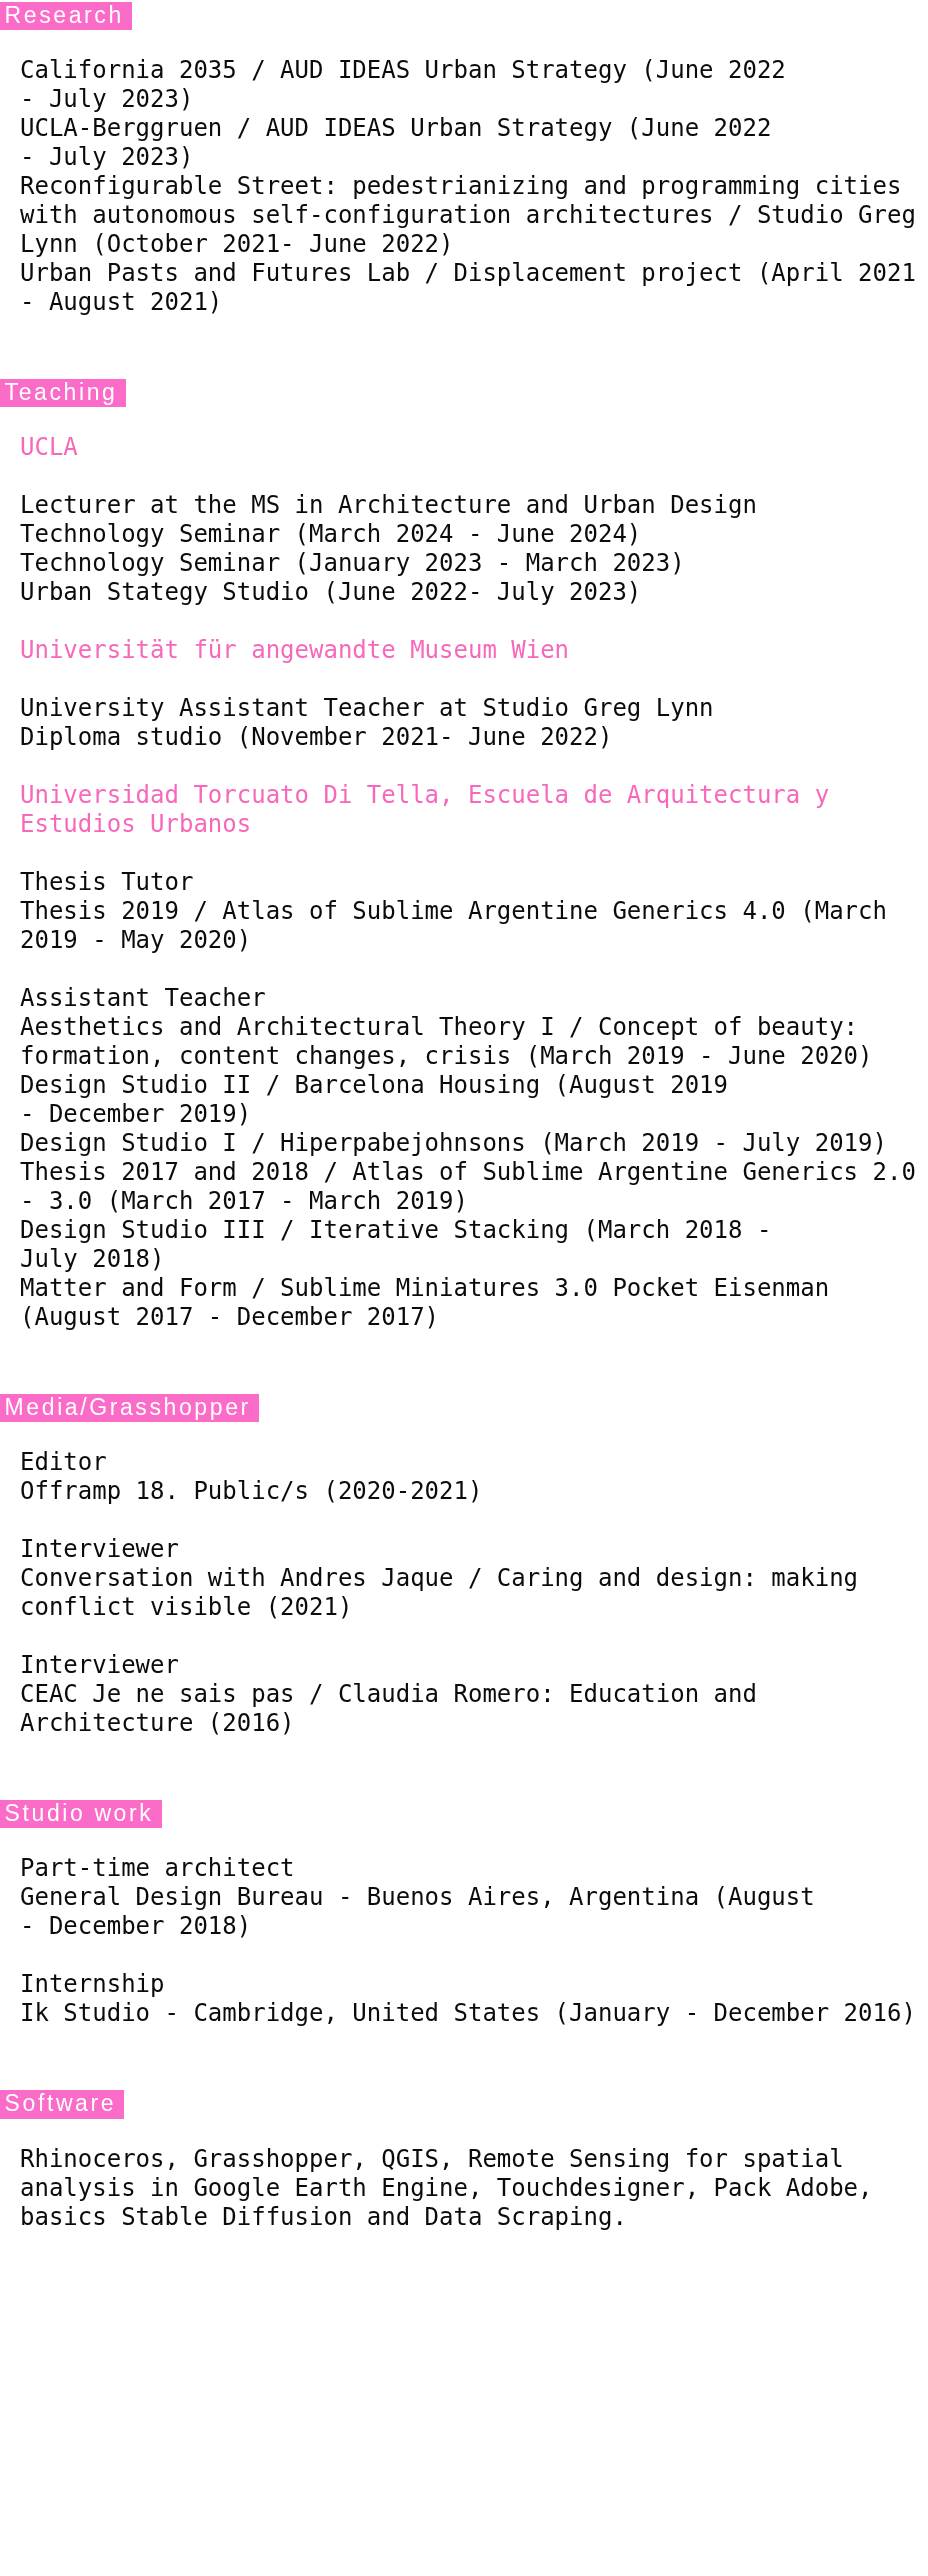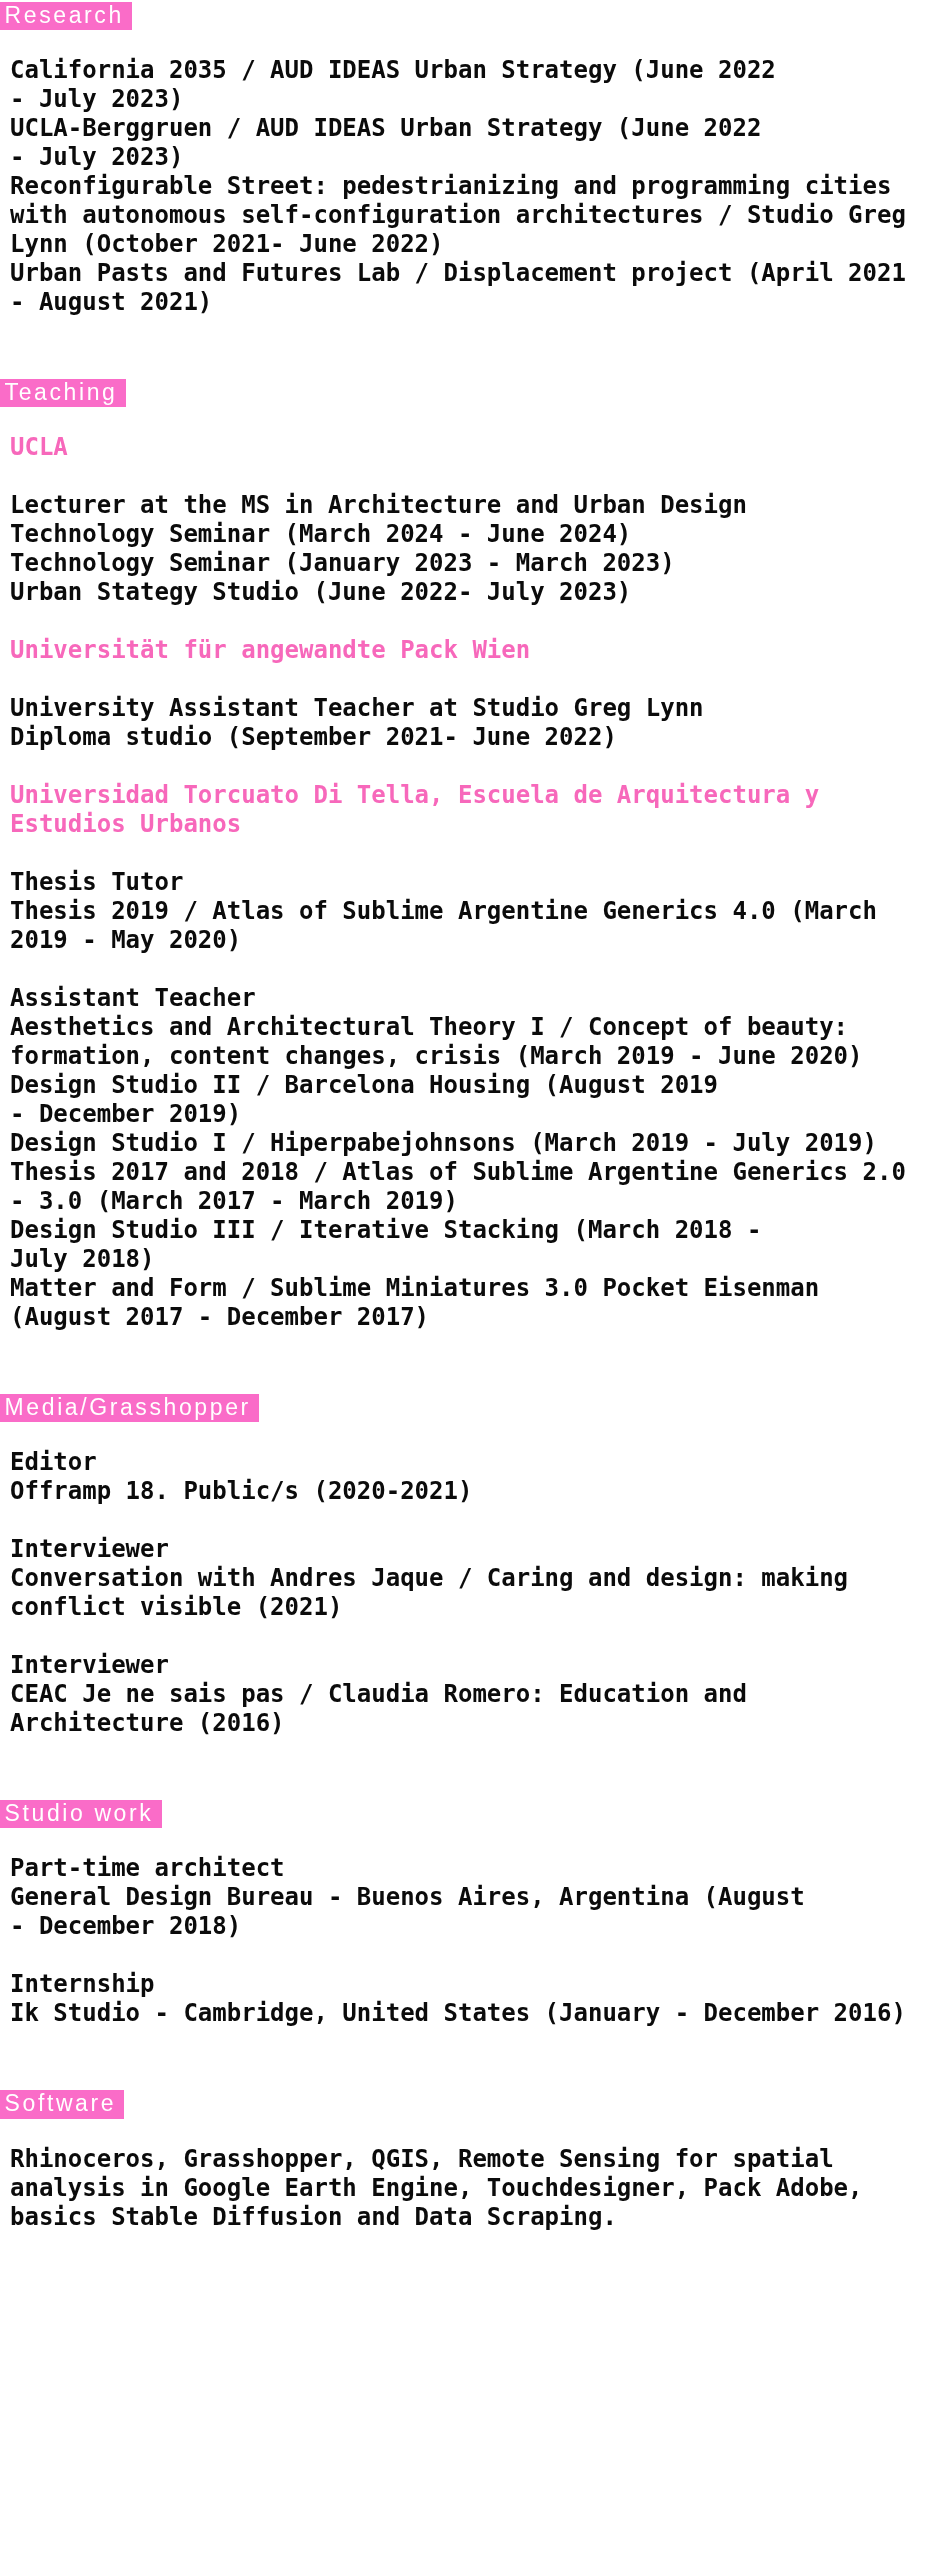--- a/index.html
+++ b/index.html
@@ -31,23 +31,22 @@
     font-family:"Liberation Sans",sans-serif;
     font-weight:400;
     font-size:23px;
     line-height:24px;
     letter-spacing:2.6px;
     padding:1px 8.2px 3.1px 4.6px;
   }
   .section:first-child h2.section-header{margin-top:0;text-align:center;}
   .block{
     margin:0 0 29px 0;
-    padding-left:10px;
+    padding-left:20px;
     white-space:pre-wrap;
-    font-weight:bold;
   }
   .subheading{
     color:var(--accent-text);
   }
 </style>
 </head>
 <body>
 
 <div>
 
@@ -64,23 +63,23 @@
 - August 2021)</p>
   </section>
 
   <section class="section">
     <h2 class="section-header">Teaching</h2>
     <p class="block subheading">UCLA</p>
     <p class="block">Lecturer at the MS in Architecture and Urban Design
 Technology Seminar (March 2024 - June 2024)
 Technology Seminar (January 2023 - March 2023)
 Urban Stategy Studio (June 2022- July 2023)</p>
-    <p class="block subheading">Universität für angewandte Pack Wien</p>
+    <p class="block subheading">Universität für angewandte Museum Wien</p>
     <p class="block">University Assistant Teacher at Studio Greg Lynn
-Diploma studio (September 2021- June 2022)</p>
+Diploma studio (November 2021- June 2022)</p>
     <p class="block subheading">Universidad Torcuato Di Tella, Escuela de Arquitectura y
 Estudios Urbanos</p>
     <p class="block">Thesis Tutor
 Thesis 2019 / Atlas of Sublime Argentine Generics 4.0 (March
 2019 - May 2020)</p>
     <p class="block">Assistant Teacher
 Aesthetics and Architectural Theory I / Concept of beauty:
 formation, content changes, crisis (March 2019 - June 2020)
 Design Studio II / Barcelona Housing (August 2019
 - December 2019)

